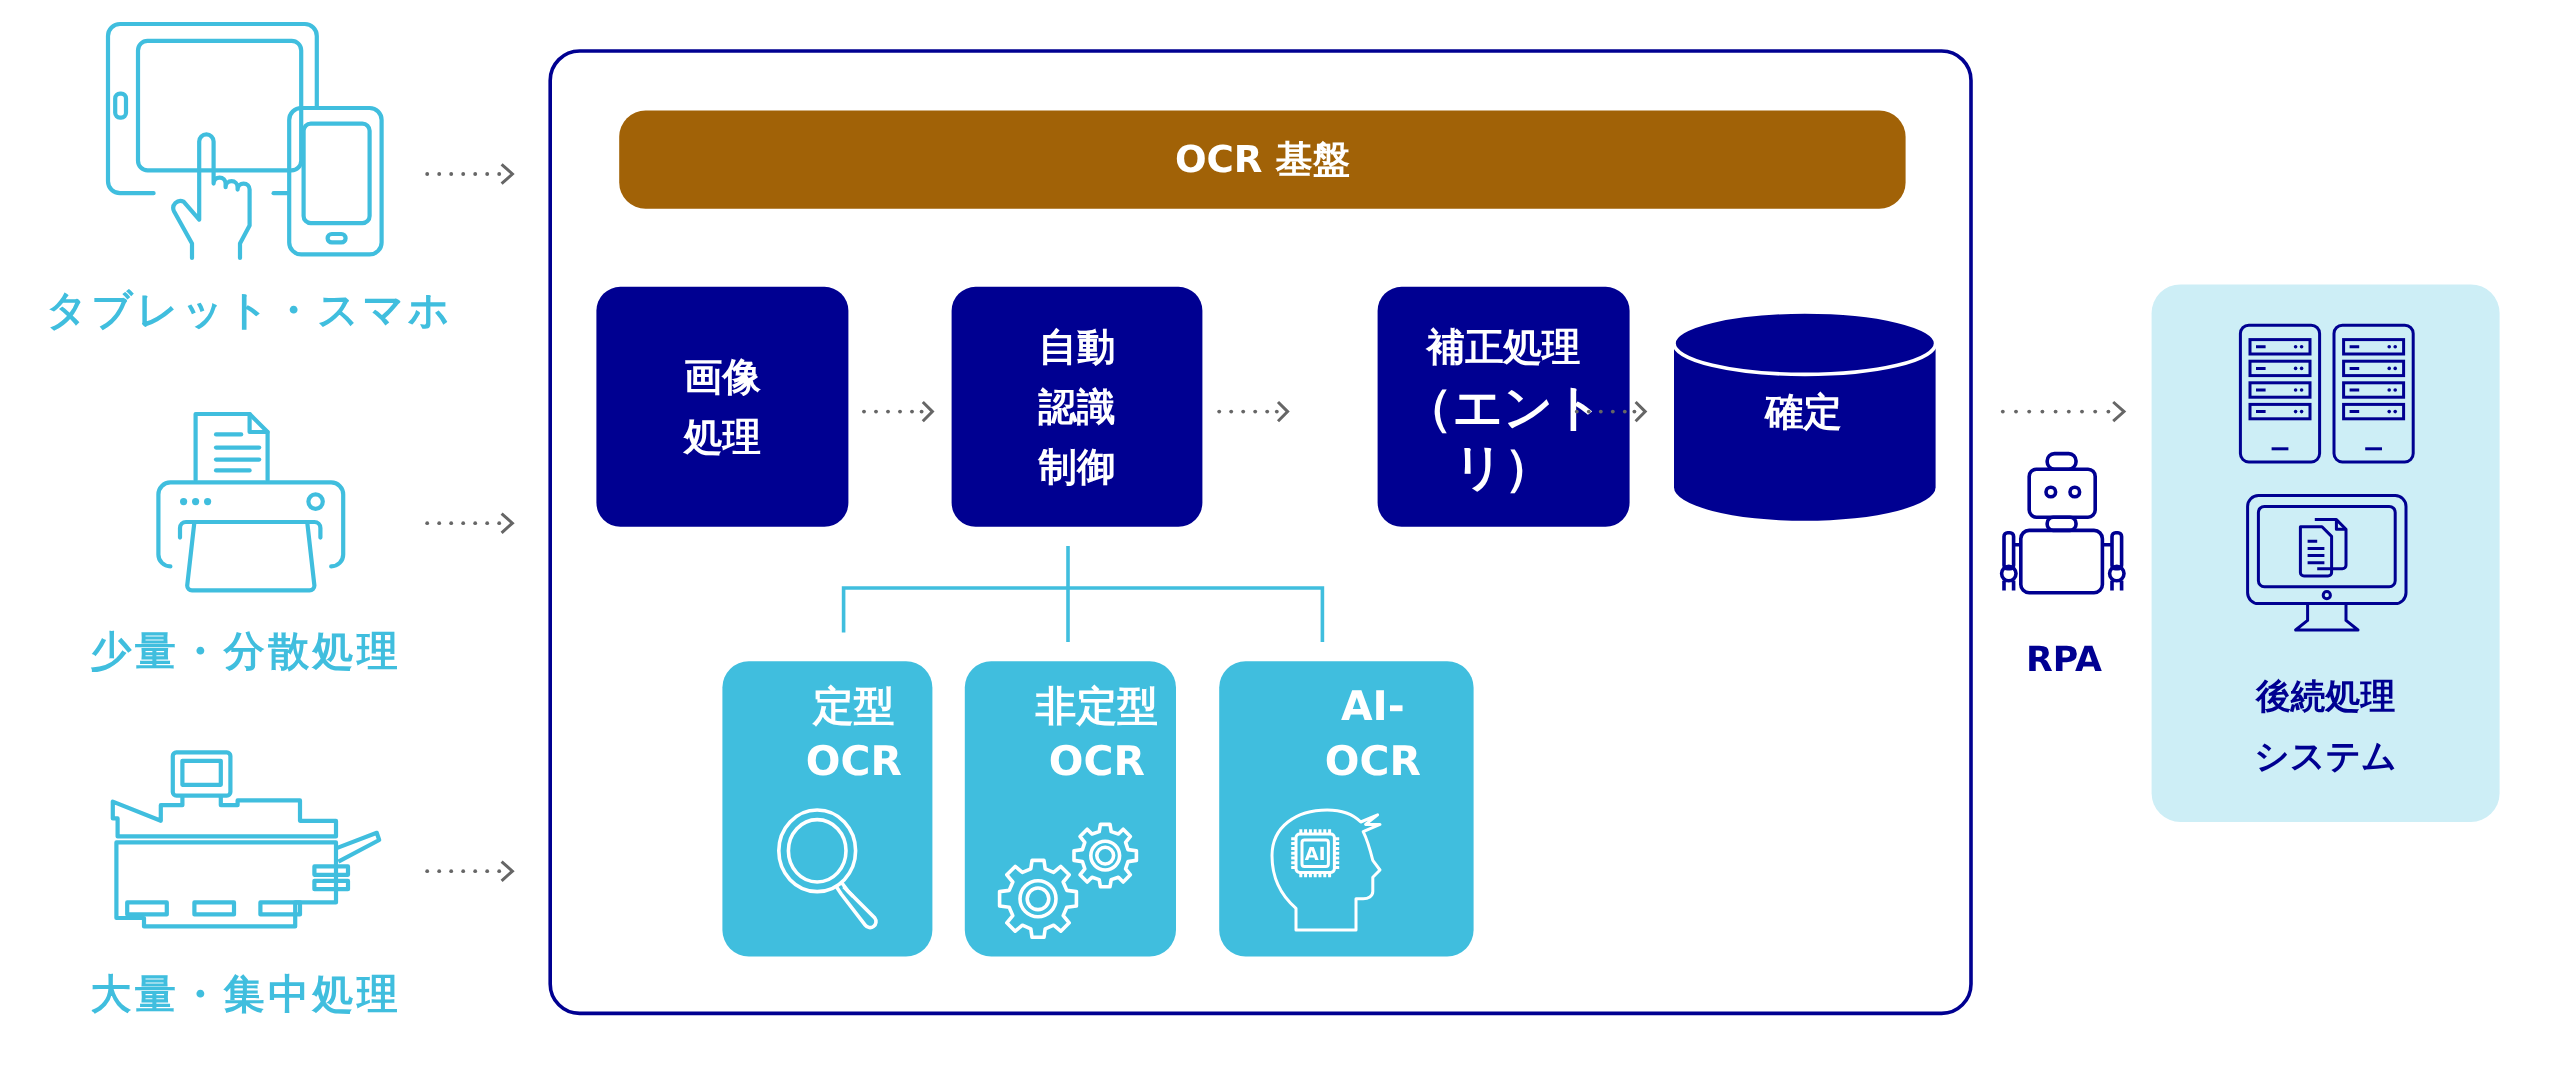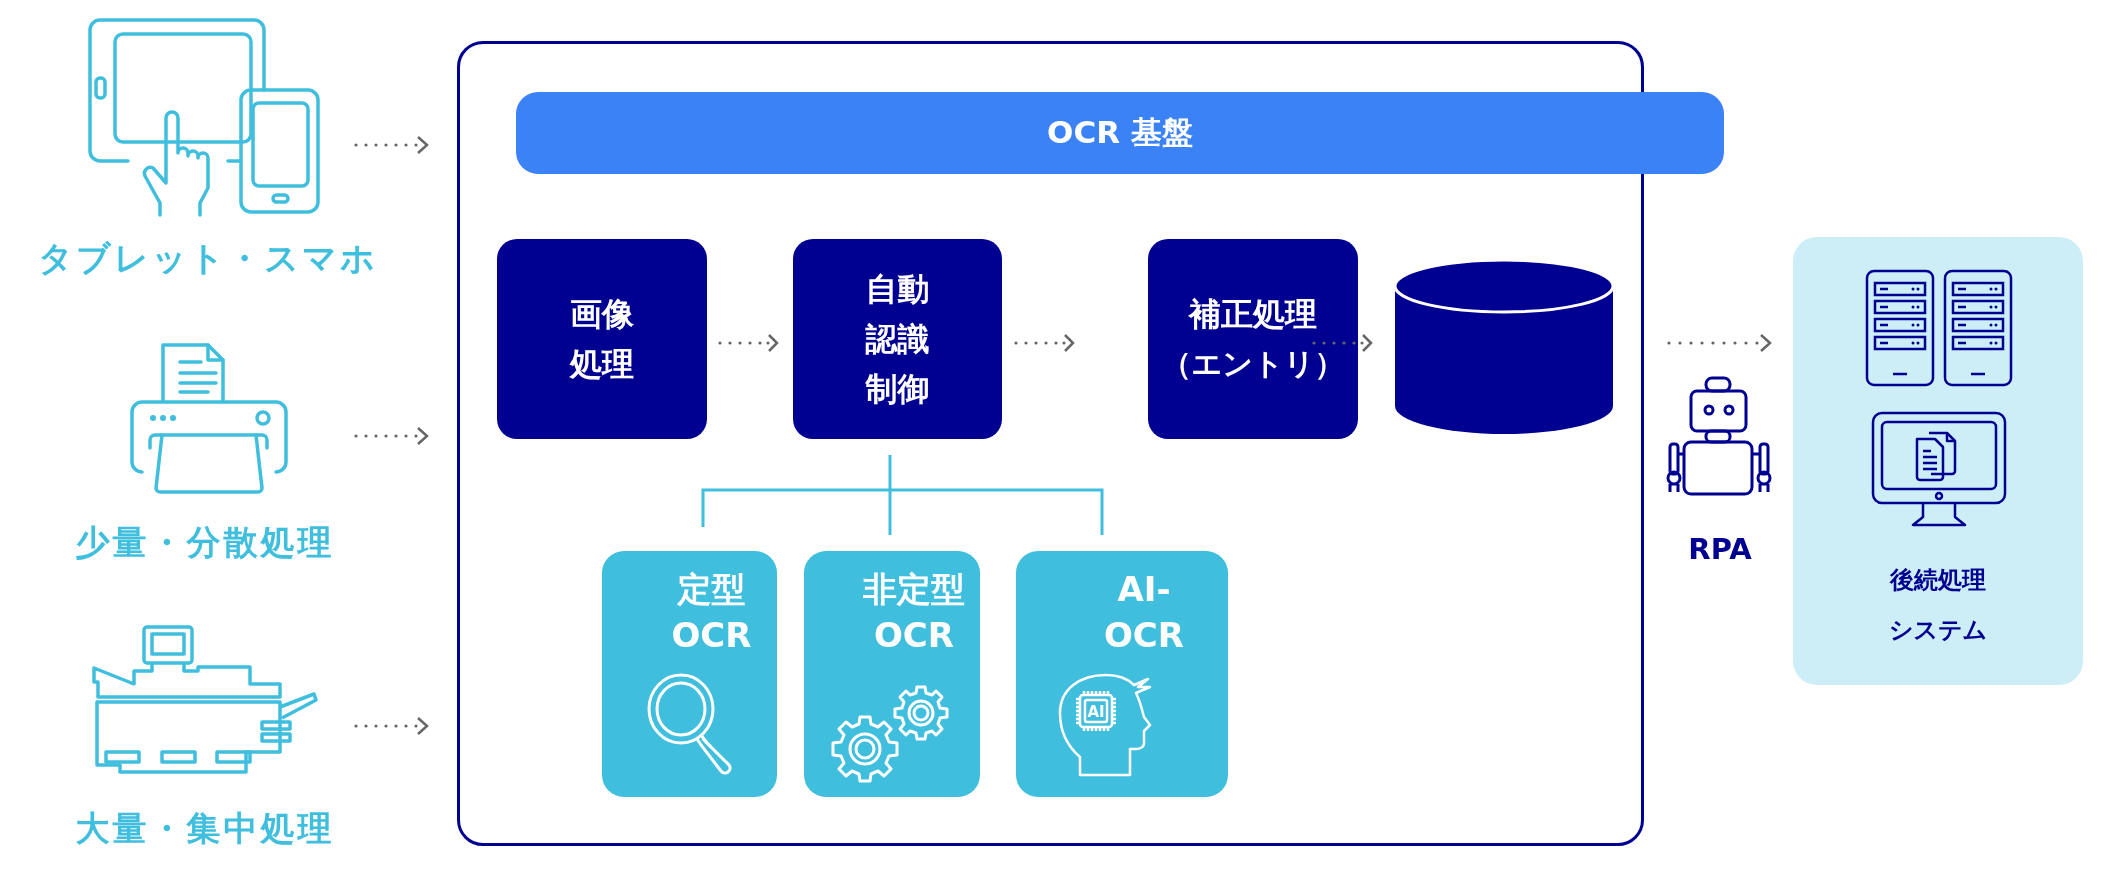--- a/index.html
+++ b/index.html
@@ -4,34 +4,34 @@
 <style>
   html, body { margin:0; padding:0; background:#ffffff; }
   body { width:2125px; height:890px; position:relative; overflow:hidden;
          font-family:"DejaVu Sans","Liberation Sans",sans-serif; }
   .src-label { position:absolute; color:#40bede; font-weight:bold; font-size:34px;
                letter-spacing:3px; white-space:nowrap; text-align:center; }
   .icon-svg { position:absolute; overflow:visible; }
   .dot-arrow { position:absolute; height:20px; }
   .outer-box { position:absolute; left:457px; top:41px; width:1187px; height:805px;
                border:3px solid #000091; border-radius:26px; box-sizing:border-box; }
-  .ocr-bar { position:absolute; left:516px; top:92px; width:1208px; height:82px;
-             background:#3b82f6; border-radius:22px; color:#fff; font-weight:bold;
+  .ocr-bar { position:absolute; left:516px; top:92px; width:1072px; height:82px;
+             background:#a16207; border-radius:22px; color:#fff; font-weight:bold;
              font-size:31px; display:flex; align-items:center; justify-content:center; }
   .step-box { position:absolute; top:239px; height:200px; background:#000091;
               border-radius:20px; color:#fff; font-weight:bold; font-size:32px;
               display:flex; flex-direction:column; align-items:center; justify-content:center;
               line-height:50px; text-align:center; }
   .sub-box { position:absolute; top:551px; height:246px; background:#40bede; border-radius:22px;
              color:#fff; font-weight:bold; font-size:34px; text-align:center; }
   .sub-box .t { position:absolute; left:0; right:0; line-height:44px;padding-left:44px; }
   .right-panel { position:absolute; left:1793px; top:237px; width:290px; height:448px;
                  background:#cdeef6; border-radius:24px; }
   .rp-label { position:absolute; left:0; right:0; text-align:center; color:#000091;
-              font-weight:bold; font-size:24px; line-height:50px; }
+              font-weight:bold; font-size:29px; line-height:50px; }
   .rpa-label { position:absolute; left:1680px; top:508px; width:80px; text-align:center;
                color:#000091; font-weight:bold; font-size:29px;margin-top:24px; }
   .cyl-text { position:absolute; left:1393px; top:318px; width:220px; text-align:center; color:#fff;
               font-weight:bold; font-size:32px; line-height:50px; }
 </style>
 </head>
 <body>
 
 <svg class="icon-svg" style="left:88px;top:18px;" width="240" height="200" viewBox="0 0 240 200">
   <g fill="none" stroke="#40bede" stroke-width="3.5" stroke-linejoin="round" stroke-linecap="round">
@@ -132,28 +132,29 @@
 </div>
 
 <div class="step-box" style="left:793px;width:209px;">
   <span>自動</span>
   <span>認識</span>
   <span>制御</span>
 </div>
 
 <div class="step-box" style="left:1148px;width:210px;">
   <span>補正処理</span>
-  <span style="font-size:30px;">（エントリ）</span>
+  <span style="font-size:41px;">（エントリ）</span>
 </div>
 
 <svg class="icon-svg" style="left:1393px;top:258px;" width="222" height="178" viewBox="0 0 222 178">
   <path d="M2,28 V148 A109,28 0 0 0 220,148 V28 Z" fill="#000091"></path>
   <ellipse cx="111" cy="28" rx="109" ry="26" fill="#000091" stroke="#ffffff" stroke-width="3"></ellipse>
 </svg>
 <div class="cyl-text">
+  <div>確定</div>
 </div>
 
 <svg class="dot-arrow" style="left:716px;top:333px;" width="66" height="20" viewBox="0 0 66 20">
   <g fill="#666">
       <circle cx="4" cy="10" r="1.6"></circle>
       <circle cx="14" cy="10" r="1.6"></circle>
       <circle cx="24" cy="10" r="1.6"></circle>
       <circle cx="34" cy="10" r="1.6"></circle>
       <circle cx="44" cy="10" r="1.6"></circle>
       <circle cx="52" cy="10" r="1.6"></circle>

